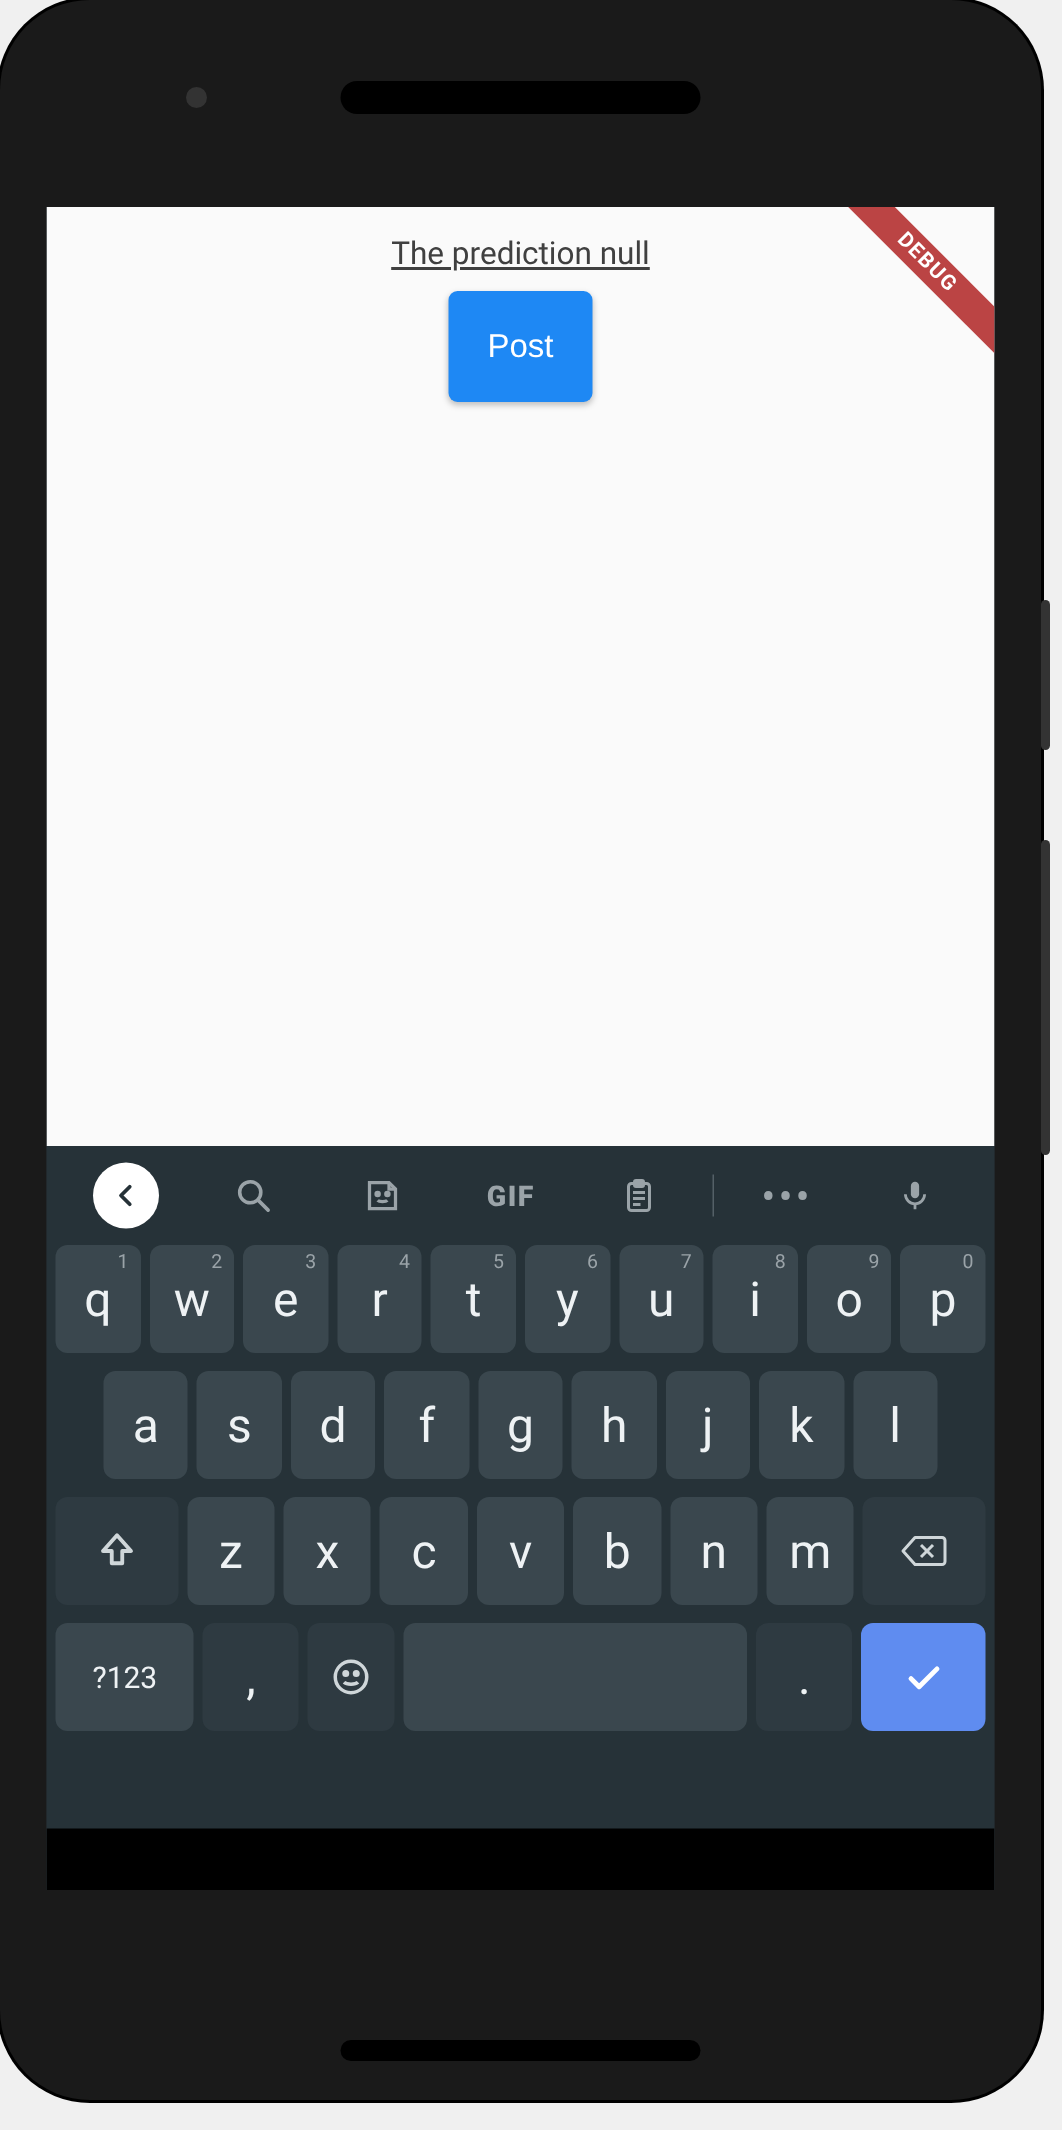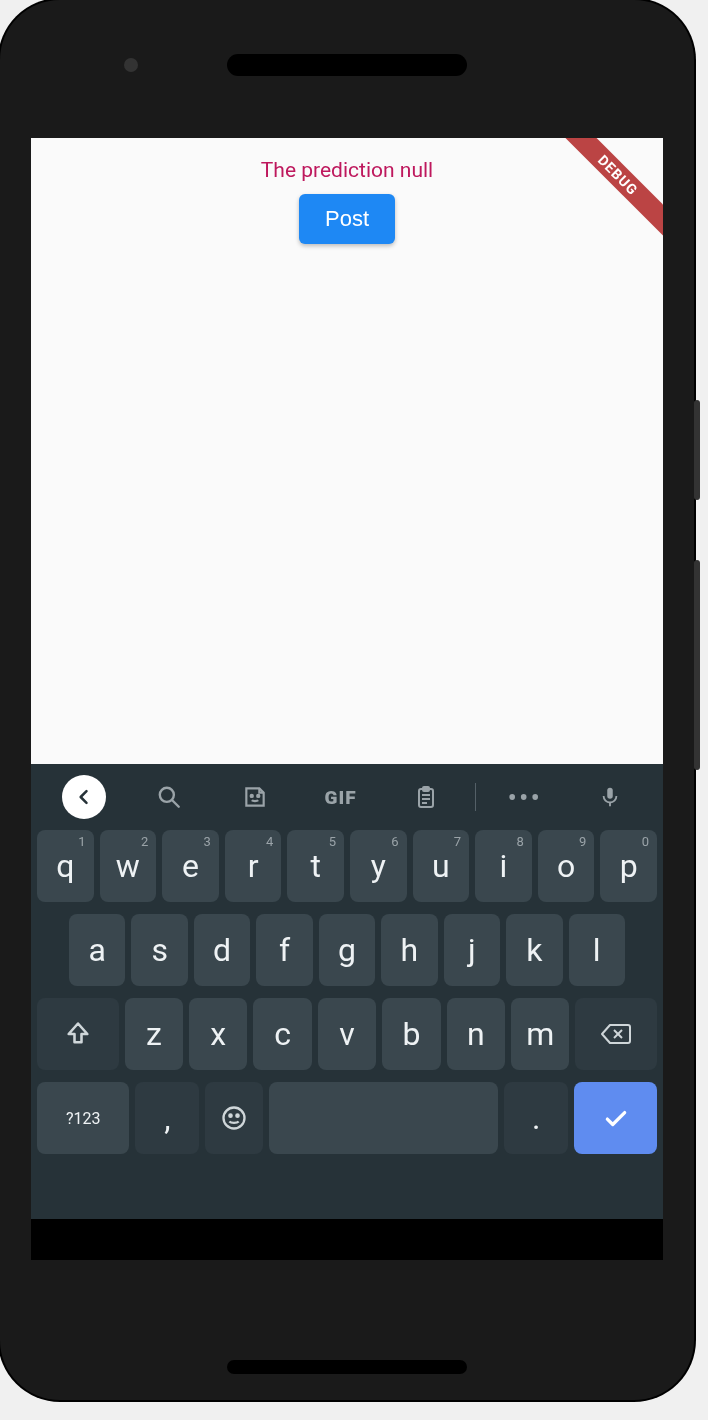--- a/index.html
+++ b/index.html
@@ -48,27 +48,27 @@
   .inputs { padding: 14px 14px 0 14px; }
   .tf {
     width: 100%; border: none; background: transparent;
     font-size: 24px; color: #222; padding: 14px 0 10px 0;
     border-bottom: 1px solid #9e9e9e;
     outline: none;
   }
   .tf.active { border-bottom: 2px solid #1e88f4; padding-bottom: 9px; }
 
   .prediction {
-    text-align: center; font-size: 21px; color: #be185d; margin-top: 20px;
+    text-align: center; font-size: 21px; color: #404040; margin-top: 20px; text-decoration: underline;
   }
   .post-btn {
     display: block; margin: 12px auto 0 auto;
     background: #1e88f4; color: #fff; font-size: 22px; font-weight: 500;
     border: none; border-radius: 6px;
-    padding: 12px 26px;
+    padding: 24px 26px;
     box-shadow: 0 2px 4px rgba(0,0,0,0.25);
   }
 
   .keyboard {
     position: absolute; left: 0; top: 626px; width: 100%; height: 455px;
     background: #263238;
   }
   .kb-toolbar {
     display: flex; align-items: center; height: 66px; padding: 0 10px;
   }
@@ -82,21 +82,21 @@
   .kb-rows { padding: 0 6px; }
   .kb-row { display: flex; gap: 6px; margin-bottom: 12px; }
   .kb-row.centered { padding: 0 32px; }
   .key {
     flex: 1; height: 72px; background: #3a474e; border-radius: 8px;
     display: flex; align-items: center; justify-content: center;
     color: #eef2f4; font-size: 32px; position: relative;
   }
   .key .sup { position: absolute; top: 4px; right: 8px; font-size: 13px; color: #9aa3a8; }
   .key-shift, .key-bksp { flex: 1.4; background: #2e3a41; }
-  .row4 .key-sym { flex: 1.45; background: #3a474e; font-size: 16px; }
+  .row4 .key-sym { flex: 1.45; background: #3a474e; font-size: 20px; }
   .row4 .key-emoji { flex: 0.9; background: #2e3a41; }
   .row4 .key-dark { background: #2e3a41; }
   .row4 .key-space { flex: 3.6; background: #3a474e; }
   .row4 .key-enter { flex: 1.3; background: #5f8cf0; }
   .row4 .key { height: 72px; }
   .row4 { display:flex; gap:6px; }
   .navbar {
     position: absolute; left: 0; bottom: 0; width: 100%; height: 41px;
     background: #000;
   }

